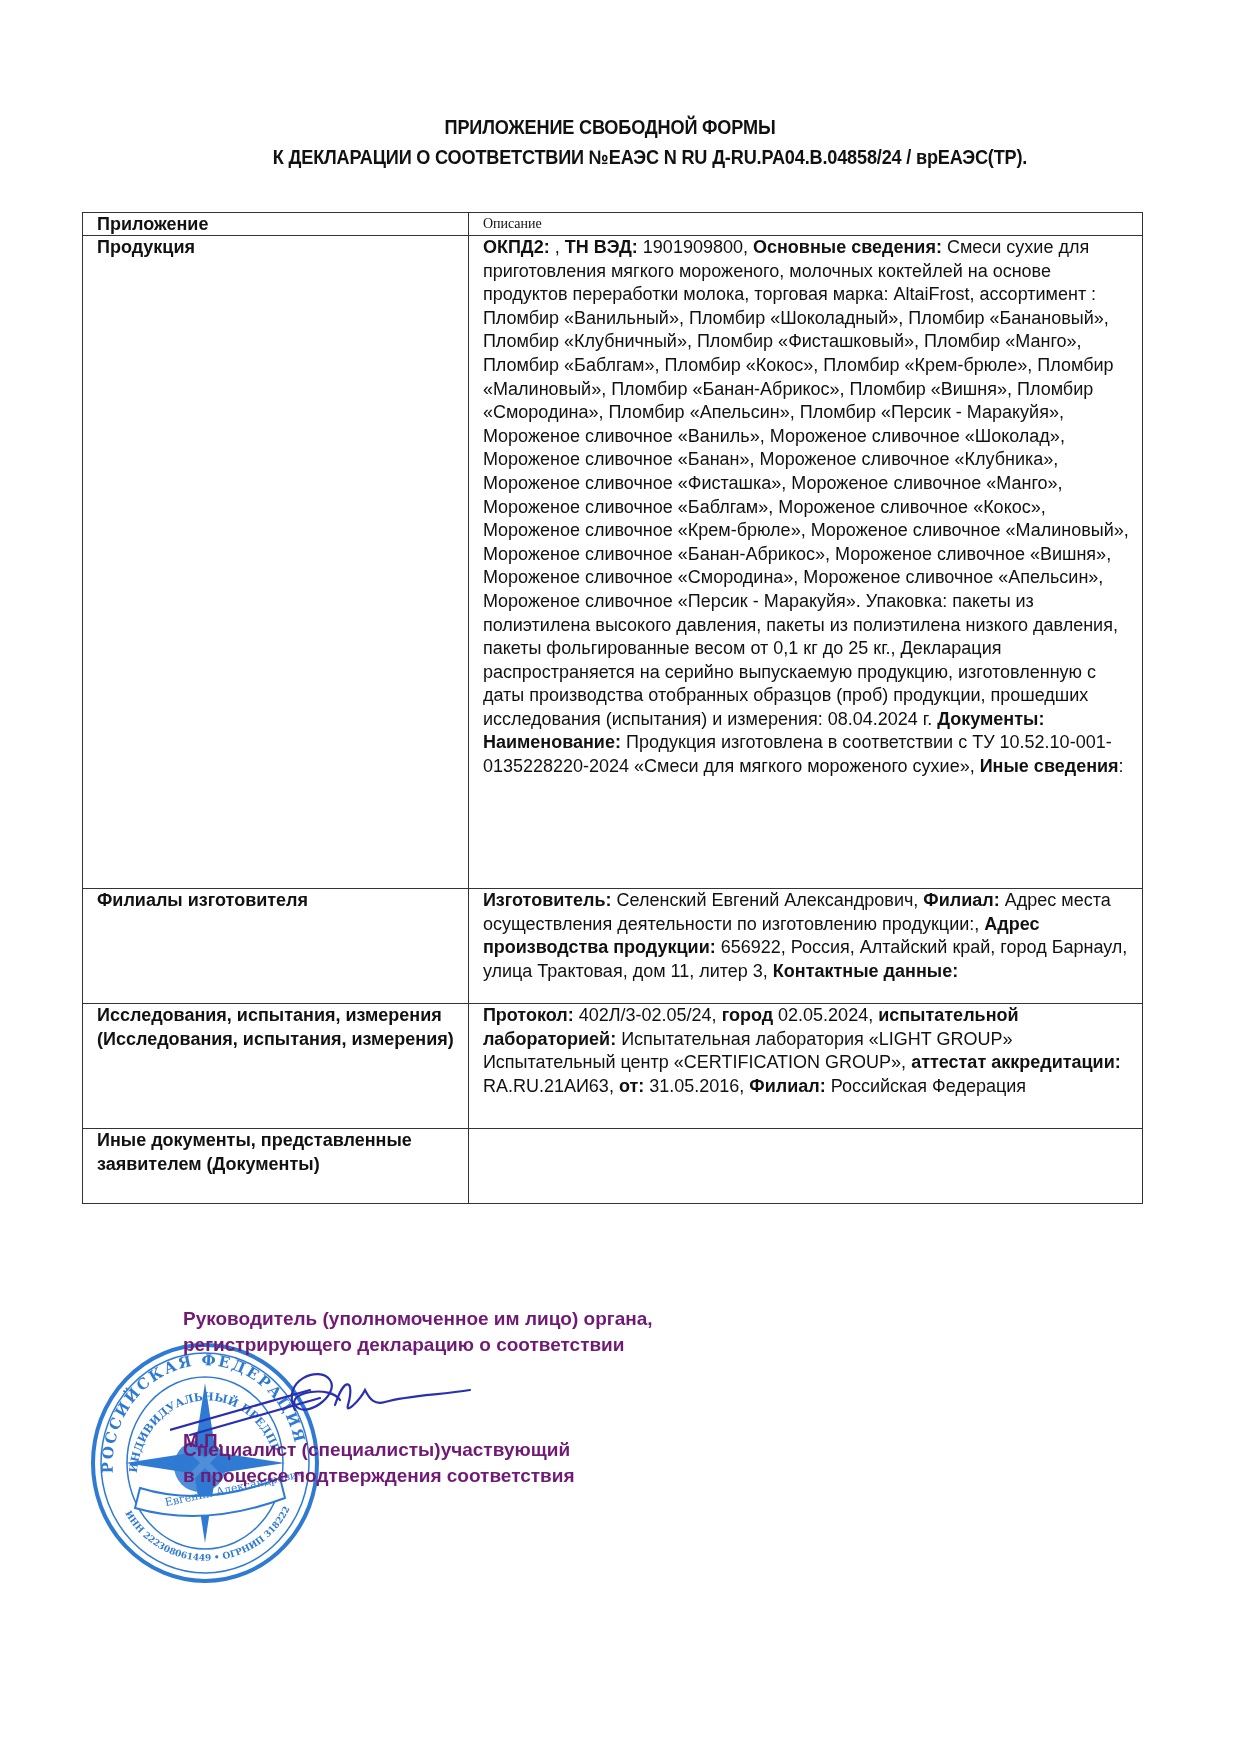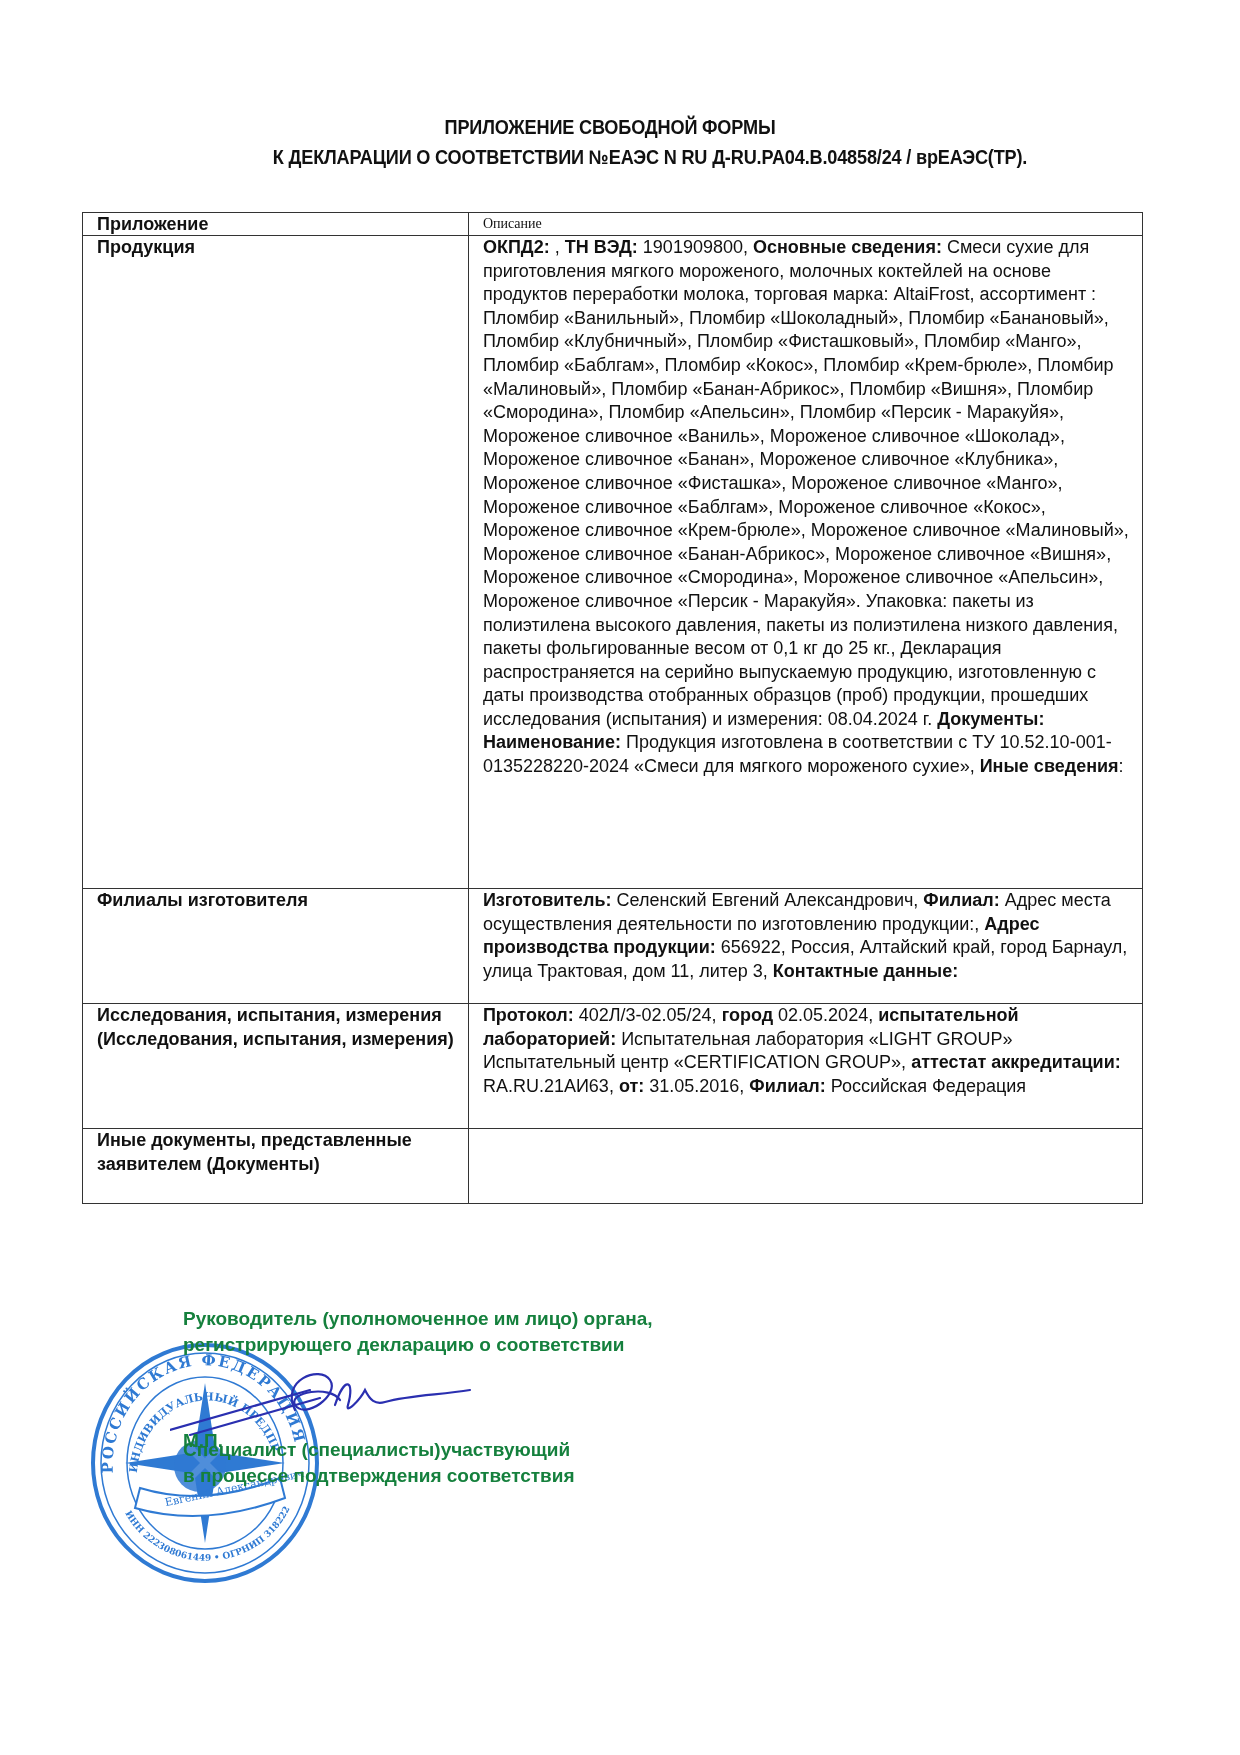--- a/index.html
+++ b/index.html
@@ -29,21 +29,21 @@
     td.col2 { width: 667px; }
     .hdr td { height: 22px; line-height: 22px; }
     .hdr .col2 { font-family: "Liberation Serif", serif; font-weight: normal; font-size: 14px; }
     .r1 td { height: 652px; }
     .r2 td { height: 114px; }
     .r3 td { height: 124px; }
     .r4 td { height: 74px; margin-top: 23px; }
     b { font-weight: bold; }
 
     .sig-block {
-      position: absolute; left: 183px; font-weight: bold; font-size: 19px; line-height: 26px; color: #15803d;
+      position: absolute; left: 183px; font-weight: bold; font-size: 19px; line-height: 26px; color: #701a75;
     }
     .sig1 { top: 1306px; }
     .mp { top: 1428px; }
     .sig2 { top: 1437px; }
 
     .stamp { position: absolute; left: 85px; top: 1338px; width: 240px; height: 250px; opacity: 0.92; }
     .signature { position: absolute; left: 170px; top: 1360px; width: 320px; height: 90px; }
   </style>
 </head>
 <body>

